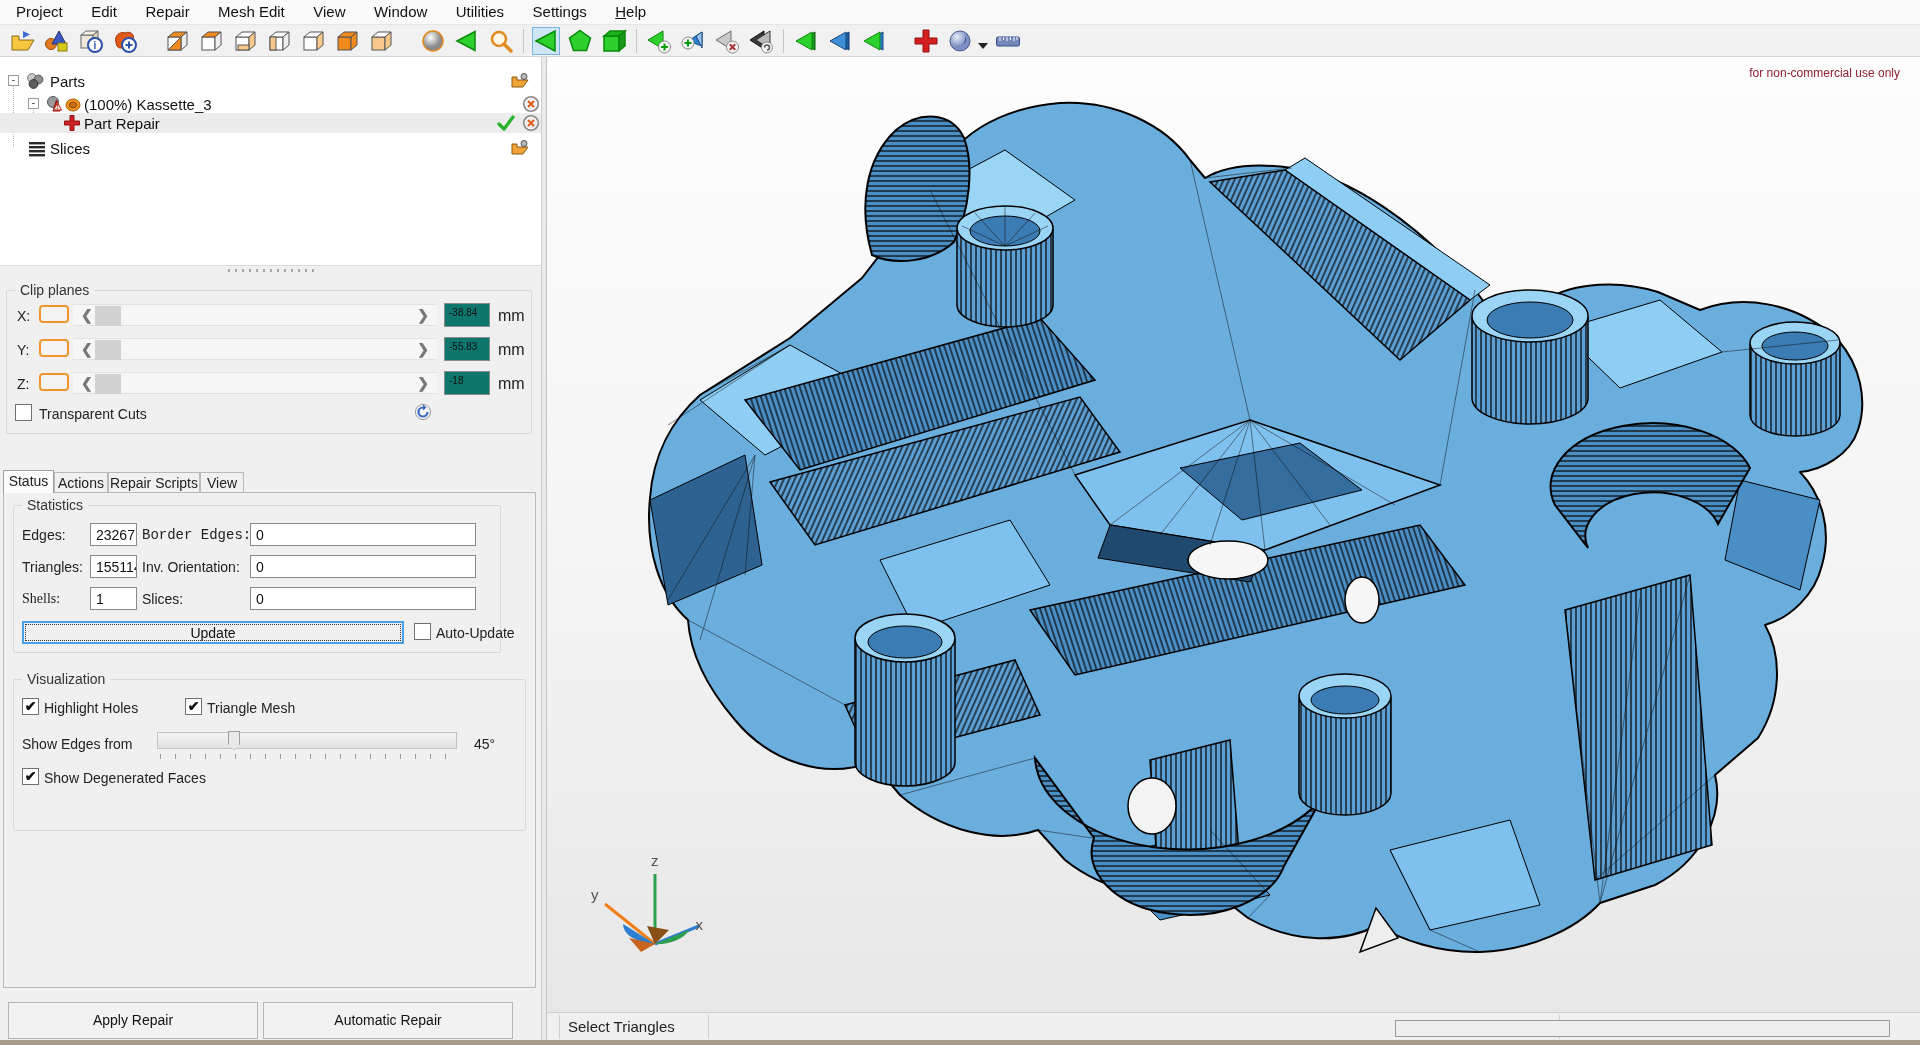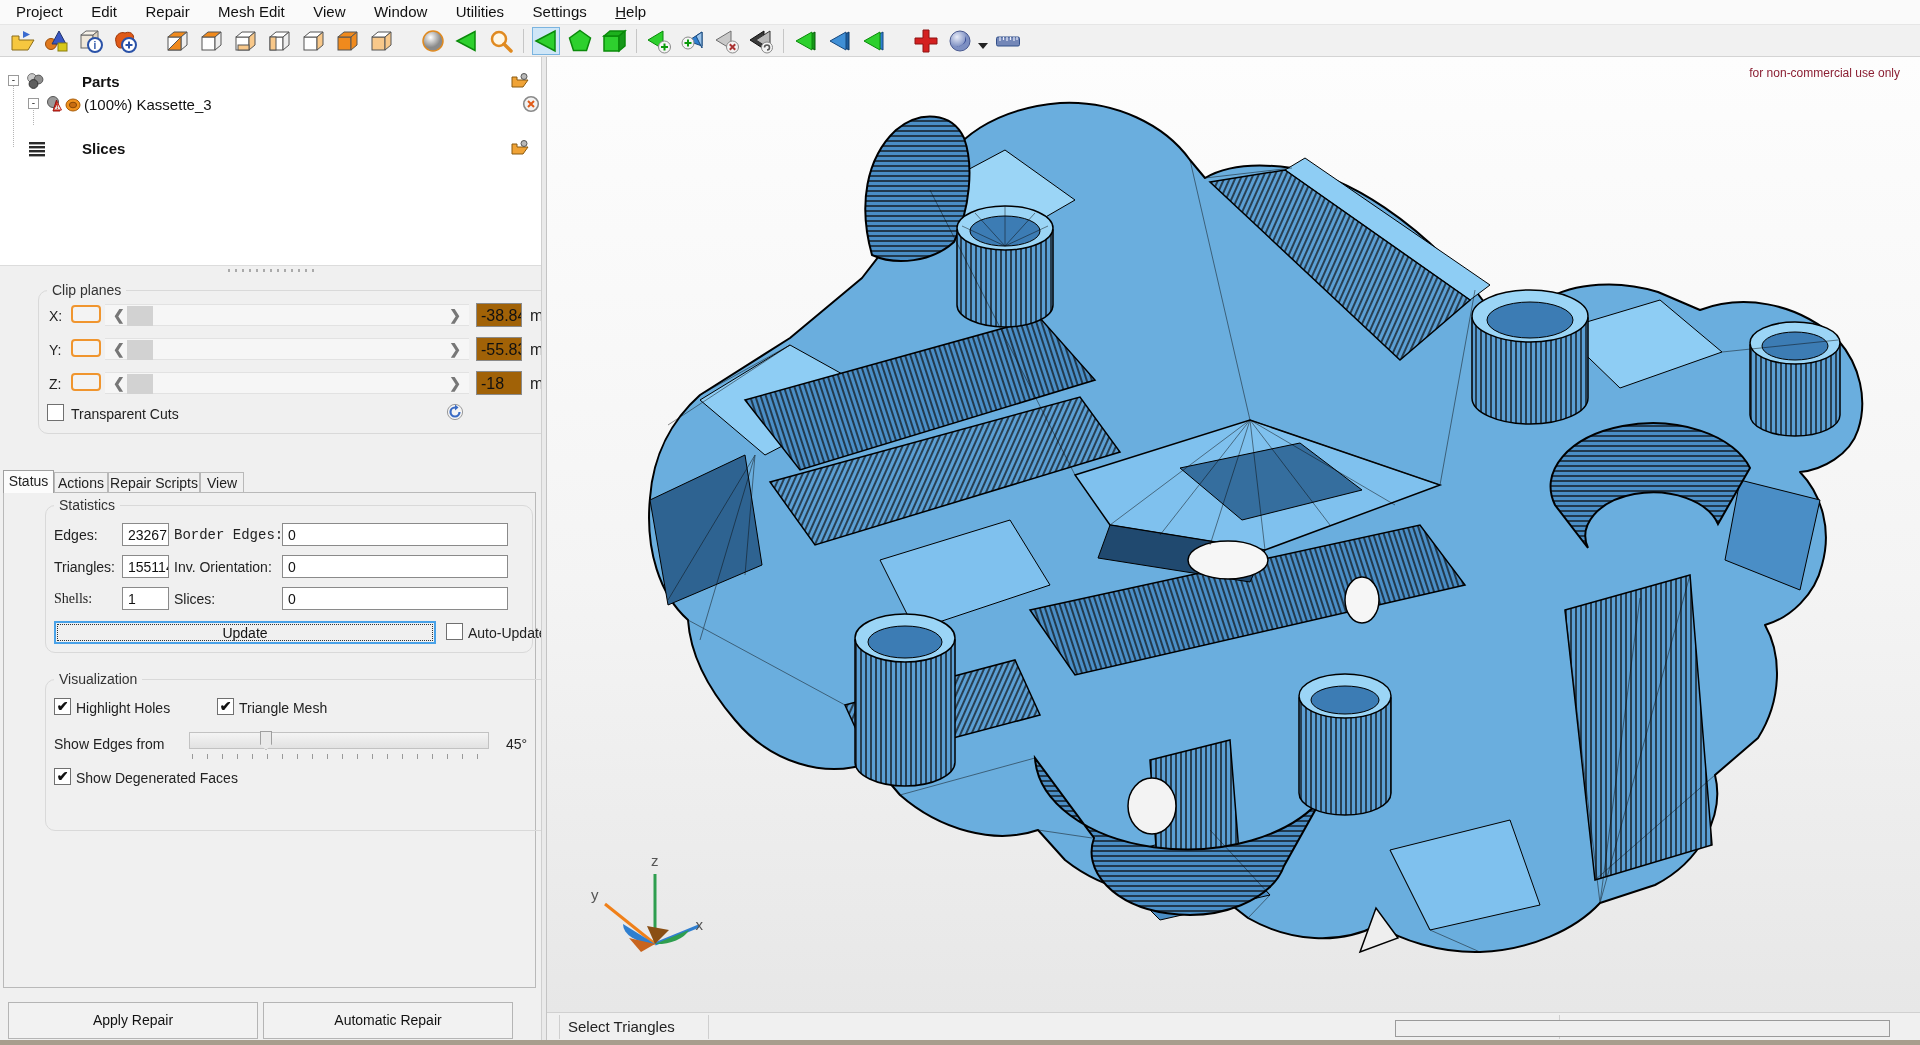--- a/index.html
+++ b/index.html
@@ -25,45 +25,45 @@
 
   
   #left-panel { position:absolute; left:0; top:57px; width:541px; height:988px; background:#f0f0f0; }
   #panel-divider { position:absolute; left:541px; top:57px; width:6px; height:988px;
     background:#eaeaea; border-left:1px solid #cfcfcf; border-right:1px solid #c4c4c4; }
 
   #tree { position:absolute; left:0; top:0; width:541px; height:209px; background:#fff; border-bottom:1px solid #dcdcdc; }
   .tree-row { position:absolute; left:0; width:541px; height:20px; font-size:15px; color:#111; }
   .tree-row.selected { background:#ececec; }
   .tree-label { position:absolute; top:2px; white-space:nowrap; }
-  .bold { font-weight:bold;margin-left:32px; }
+  .bold { font-weight:normal; }
   .expander { position:absolute; width:11px; height:11px; background:#fff; border:1px solid #9a9a9a;
     font-size:10px; line-height:8px; text-align:center; color:#333; }
   .guide-v { position:absolute; border-left:1px dotted #b5b5b5; }
   .ticon { position:absolute; width:18px; height:18px; }
   .ticon svg { width:18px; height:18px; display:block; }
 
   .splitter-dots { position:absolute; left:228px; top:212px; width:86px; height:6px;
     background:repeating-linear-gradient(90deg,#aaa 0 2px, transparent 2px 7px); height:3px; }
 
   
-  .groupbox { position:absolute; border:1px solid #d9d9d9; border-radius:10px;margin-left:32px; }
+  .groupbox { position:absolute; border:1px solid #d9d9d9; border-radius:2px; }
   .grouptitle { position:absolute; top:-9px; left:8px; background:#f0f0f0; padding:0 5px; font-size:14px; color:#333; white-space:nowrap; }
 
   
   .clip-row { position:absolute; left:10px; width:505px; height:24px; }
   .axis-label { position:absolute; left:0; top:4px; font-size:14px; color:#222; }
   .clip-btn { position:absolute; left:22px; top:1px; width:30px; height:18px; background:#f3f3f3;
     border:2px solid #f0952e; border-radius:4px; }
   .clip-track { position:absolute; left:56px; top:0; width:364px; height:22px;
     background:#f6f6f6; border-top:1px solid #e2e2e2; border-bottom:1px solid #e2e2e2; }
   .clip-arrow { position:absolute; top:2px; font-size:14px; font-weight:bold; color:#777; }
   .clip-handle { position:absolute; left:22px; top:1px; width:26px; height:20px; background:#d2d2d2; }
-  .clip-value { position:absolute; left:427px; top:-1px; width:46px; height:24px; background:#a16207;
-    border:1px solid #8a8a8a; font-size:16px; color:#111; padding:3px 3px 0 4px; overflow:hidden; white-space:nowrap; }
+  .clip-value { position:absolute; left:427px; top:-1px; width:46px; height:24px; background:#0f766e;
+    border:1px solid #8a8a8a; font-size:10px; color:#111; padding:3px 3px 0 4px; overflow:hidden; white-space:nowrap; }
   .clip-unit { position:absolute; left:481px; top:3px; font-size:16px; color:#222; }
 
   .checkbox { position:absolute; width:17px; height:17px; background:#fff; border:1px solid #707070;
     font-size:14px; line-height:15px; text-align:center; color:#111; font-weight:bold; }
   .cb-label { position:absolute; font-size:14px; color:#222; white-space:nowrap; }
 
   
   #tabs { position:absolute; left:3px; top:413px; height:22px; }
   .tab { position:absolute; top:2px; height:20px; background:#f0f0f0; border:1px solid #b9b9b9; border-bottom:none;
     font-size:14px; color:#222; text-align:center; padding-top:2px; }
@@ -363,20 +363,39 @@
         </span>
       <span class="tree-label" style="left:84px;">(100%) Kassette_3</span>
       <span class="ticon" style="left:522px; top:1px;">
           <svg viewBox="0 0 18 18">
         <circle cx="9" cy="9" r="7.3" fill="#f2f2f2" stroke="#8a8a8a" stroke-width="1.6"></circle>
         <path d="M6 6 L12 12 M12 6 L6 12" stroke="#e05a18" stroke-width="2"></path>
           </svg>
         </span>
     </div>
 
+    <div class="tree-row selected" style="top:56px;">
+      <span class="ticon" style="left:63px; top:1px;">
+          <svg viewBox="0 0 18 18">
+        <path d="M7 1.5 L11 1.5 L11 7 L16.5 7 L16.5 11 L11 11 L11 16.5 L7 16.5 L7 11 L1.5 11 L1.5 7 L7 7 Z" fill="#d42020" stroke="#8e1212"></path>
+          </svg>
+        </span>
+      <span class="tree-label" style="left:84px;">Part Repair</span>
+      <span class="ticon" style="left:497px; top:1px;">
+          <svg viewBox="0 0 18 18">
+        <path d="M2 10 L7 15 L16 3" fill="none" stroke="#2db22d" stroke-width="3.4" stroke-linecap="round" stroke-linejoin="round"></path>
+          </svg>
+        </span>
+      <span class="ticon" style="left:522px; top:1px;">
+          <svg viewBox="0 0 18 18">
+        <circle cx="9" cy="9" r="7.3" fill="#f2f2f2" stroke="#8a8a8a" stroke-width="1.6"></circle>
+        <path d="M6 6 L12 12 M12 6 L6 12" stroke="#e05a18" stroke-width="2"></path>
+          </svg>
+        </span>
+    </div>
 
     <div class="tree-row" style="top:81px;">
       <span class="ticon" style="left:28px; top:2px;">
           <svg viewBox="0 0 18 18">
         <rect x="1" y="2" width="16" height="2.4" fill="#2a2a2a"></rect>
         <rect x="1" y="6" width="16" height="2.4" fill="#2a2a2a"></rect>
         <rect x="1" y="10" width="16" height="2.4" fill="#2a2a2a"></rect>
         <rect x="1" y="14" width="16" height="2.4" fill="#2a2a2a"></rect>
           </svg>
         </span>

